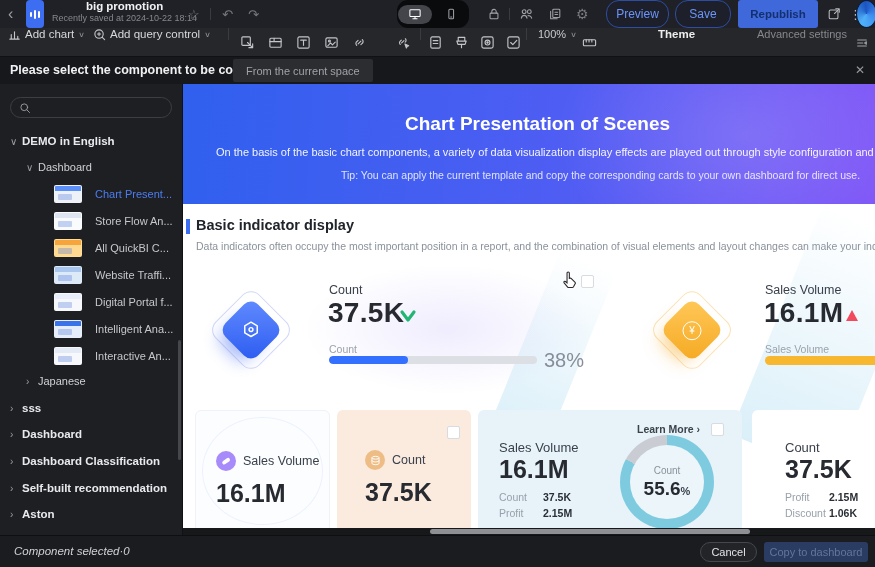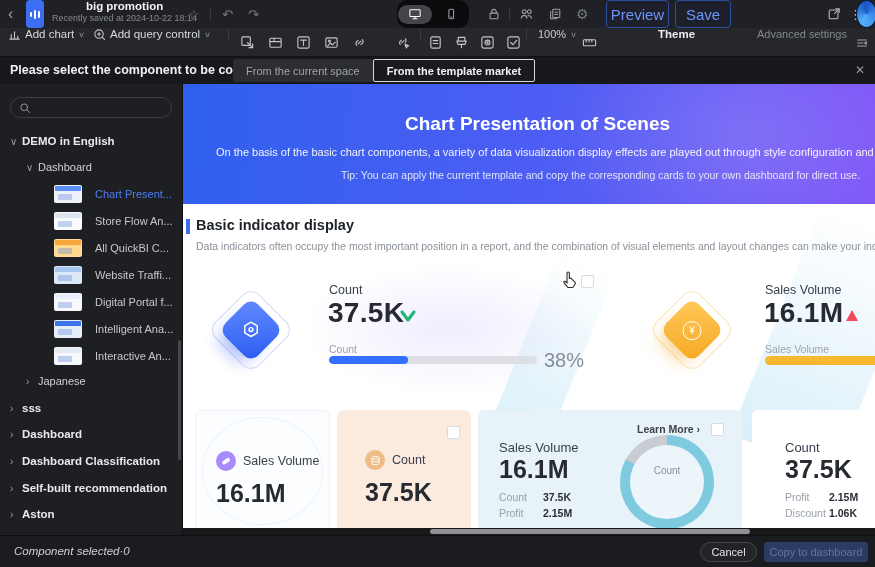--- a/index.html
+++ b/index.html
@@ -14,21 +14,21 @@
   .logo { left:26px; top:5px; height:18px; width:18px; background:#3d6ef2; border-radius:4px; display:flex; align-items:flex-end; justify-content:center; gap:1.5px; padding:3px; }
   .logo i { width:2.5px; background:#fff; border-radius:1px; display:block; }
   .titles { left:52px; top:2px; height:auto; display:flex; flex-direction:column; }
   .app-title { font-size:11.5px; font-weight:700; color:#f1f2f4; line-height:13px; }
   .app-sub { font-size:9px; color:#84878d; line-height:11px; }
   .ticon { color:#75787d; font-size:13px; }
   .vdiv { width:1px; height:12px; background:#3a3b40; }
   .device { left:397px; top:4px; height:21px; width:72px; background:#0a0b0d; border-radius:11px; display:flex; align-items:center; }
   .dev-seg { width:36px; height:19px; margin:1px; border-radius:10px; display:flex; align-items:center; justify-content:center; }
   .dev-on { background:#43454b; }
-  .btn-o { border:1px solid #2c4da0; color:#6b95f8; background:rgba(20,30,60,.25); font-size:15px; border-radius:4px; height:22px; display:flex; align-items:center; justify-content:center; }
+  .btn-o { border:1px solid #2c4da0; color:#6b95f8; background:rgba(20,30,60,.25); font-size:12px; border-radius:13px; height:22px; display:flex; align-items:center; justify-content:center; }
   .btn-p { background:#3f69da; color:#13306f; font-weight:700; font-size:11.5px; border-radius:3px; height:22px; display:flex; align-items:center; justify-content:center; }
   .avatar { left:856px; top:3px; width:21px; height:21px; border-radius:50%; background:conic-gradient(from 210deg,#4fb1f7,#1c55c2 40%,#3e8df1 70%,#4fb1f7); border:1px solid #0d1b38; }
 
   
   .toolbar { position:absolute; left:0; top:28px; right:0; height:29px; background:#26272b; border-bottom:1px solid #101114; }
   .toolbar .item { position:absolute; top:0; height:29px; display:flex; gap:4px; }
   .tool-label { font-size:11.5px; color:#d6d8db; }
   .chev { color:#8b8e93; font-size:9px; transform:scaleY(.8); }
   .tico { display:flex; align-items:center; justify-content:center; }
   .zoom-label { font-size:11px; color:#c9cbce; }
@@ -192,20 +192,21 @@
   <div class="item" style="left:548px">
     <svg class="ic ic-dim" width="14" height="14" viewBox="0 0 16 16">
         <rect x="5.5" y="2.5" width="8" height="9.5" rx="1"></rect>
         <path d="M3 5v8.5h7.5M8 6h3M8 8.5h3"></path>
       </svg>
   </div>
   <div class="item ticon" style="left:576px; font-size:14px">⚙</div>
 
   <div class="item btn-o" style="left:606px; width:63px">Preview</div>
   <div class="item btn-o" style="left:675px; width:56px">Save</div>
+  <div class="item btn-p" style="left:738px; width:80px">Republish</div>
   <div class="item" style="left:827px">
     <svg class="ic" width="14" height="14" viewBox="0 0 16 16" style="stroke:#b9bcc1">
         <rect x="2.5" y="3.5" width="10" height="10" rx="1.5"></rect>
         <path d="M8.5 7.5L14 2M10 2h4v4"></path>
       </svg>
   </div>
   <div class="item ticon" style="left:849px; font-size:13px; color:#b9bcc1">⋮</div>
   <div class="item avatar"></div>
 </div>
 
@@ -319,21 +320,20 @@
     <svg class="ic ic-dim" width="14" height="14" viewBox="0 0 16 16">
         <path d="M3 4.5h10M3 8h6M3 11.5h10M13 6.5l-2 1.5 2 1.5z"></path>
       </svg>
   </div>
 </div>
 
 <div class="modalhead">
   <div class="mh-title">Please select the component to be copied</div>
   <div class="tabgrp">
     <div class="tab tab-idle">From the current space</div>
-    <div class="tab tab-on">From the template market</div>
   </div>
   <div class="mh-close">✕</div>
 </div>
 
 <div class="sidebar">
   <div class="search">
     <svg class="ic ic-dim" width="12" height="12" viewBox="0 0 16 16">
         <circle cx="7" cy="7" r="4.5"></circle>
         <path d="M10.5 10.5L14 14"></path>
       </svg>
@@ -492,20 +492,21 @@
         <span class="mname">Count</span>
         <span class="mval">37.5K</span>
       </div>
       <div class="metric">
         <span class="mname">Profit</span>
         <span class="mval">2.15M</span>
       </div>
     </div>
     <div class="donut">
       <div class="dl">Count</div>
+      <div class="dv"><span>55.6</span><span class="du">%</span></div>
     </div>
   </div>
 
   <div class="card card4">
     <div style="position:absolute; left:33px; top:30px">
       <div class="clabel" style="font-size:13px">Count</div>
       <div class="cvalue">37.5K</div>
       <div class="metric" style="margin-top:7px">
         <span class="mname">Profit</span>
         <span class="mval">2.15M</span>

